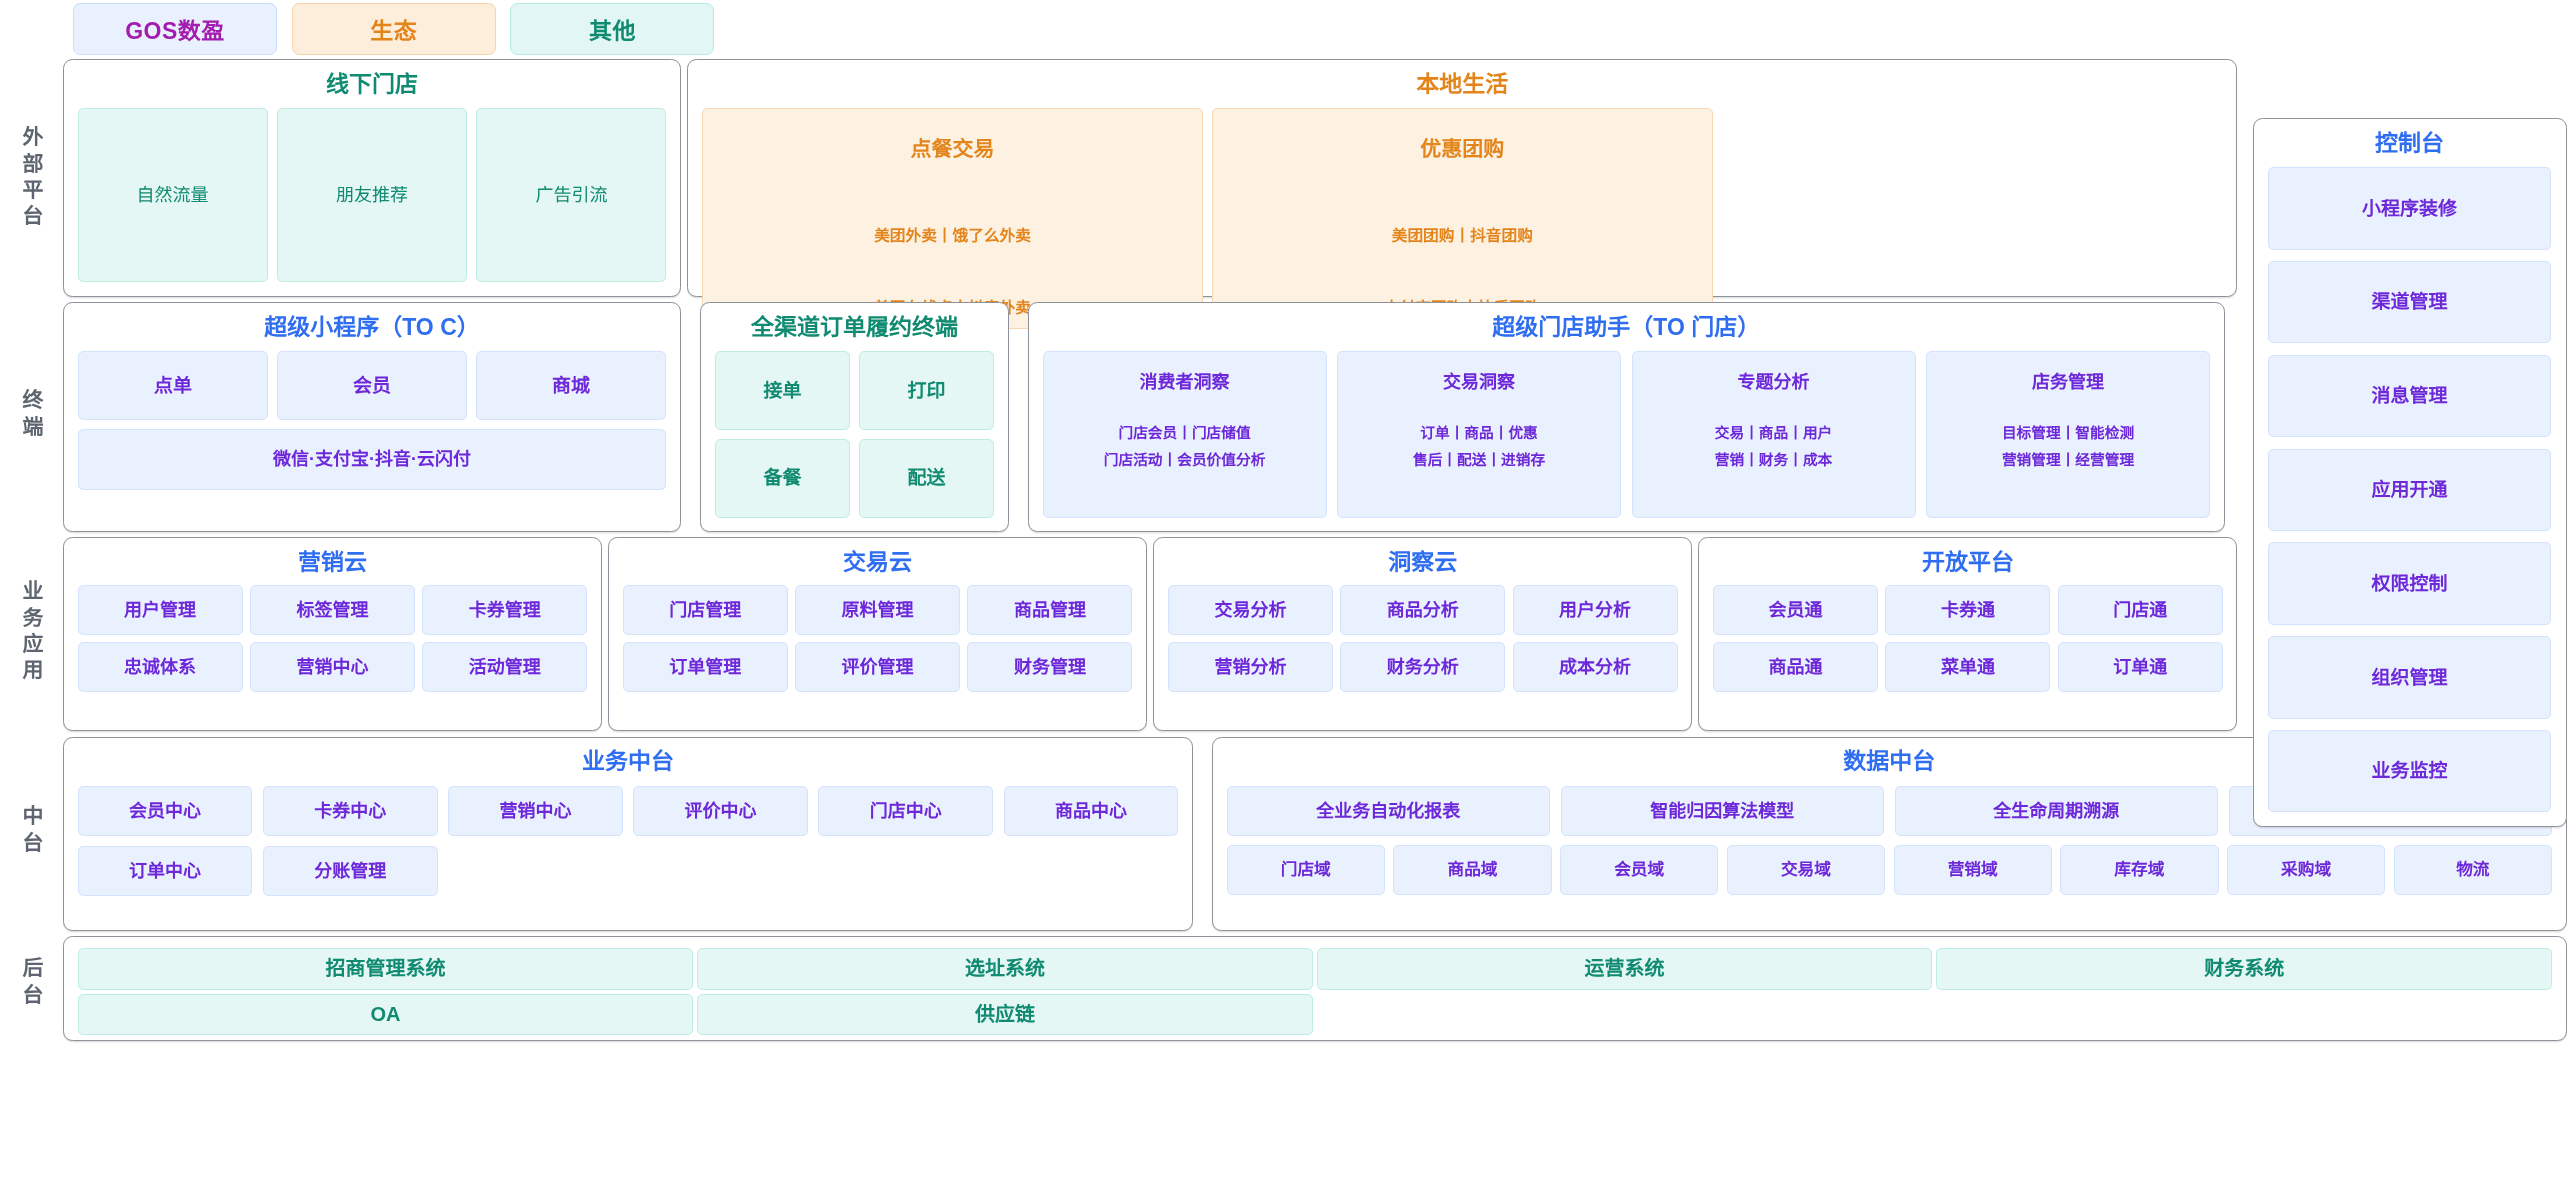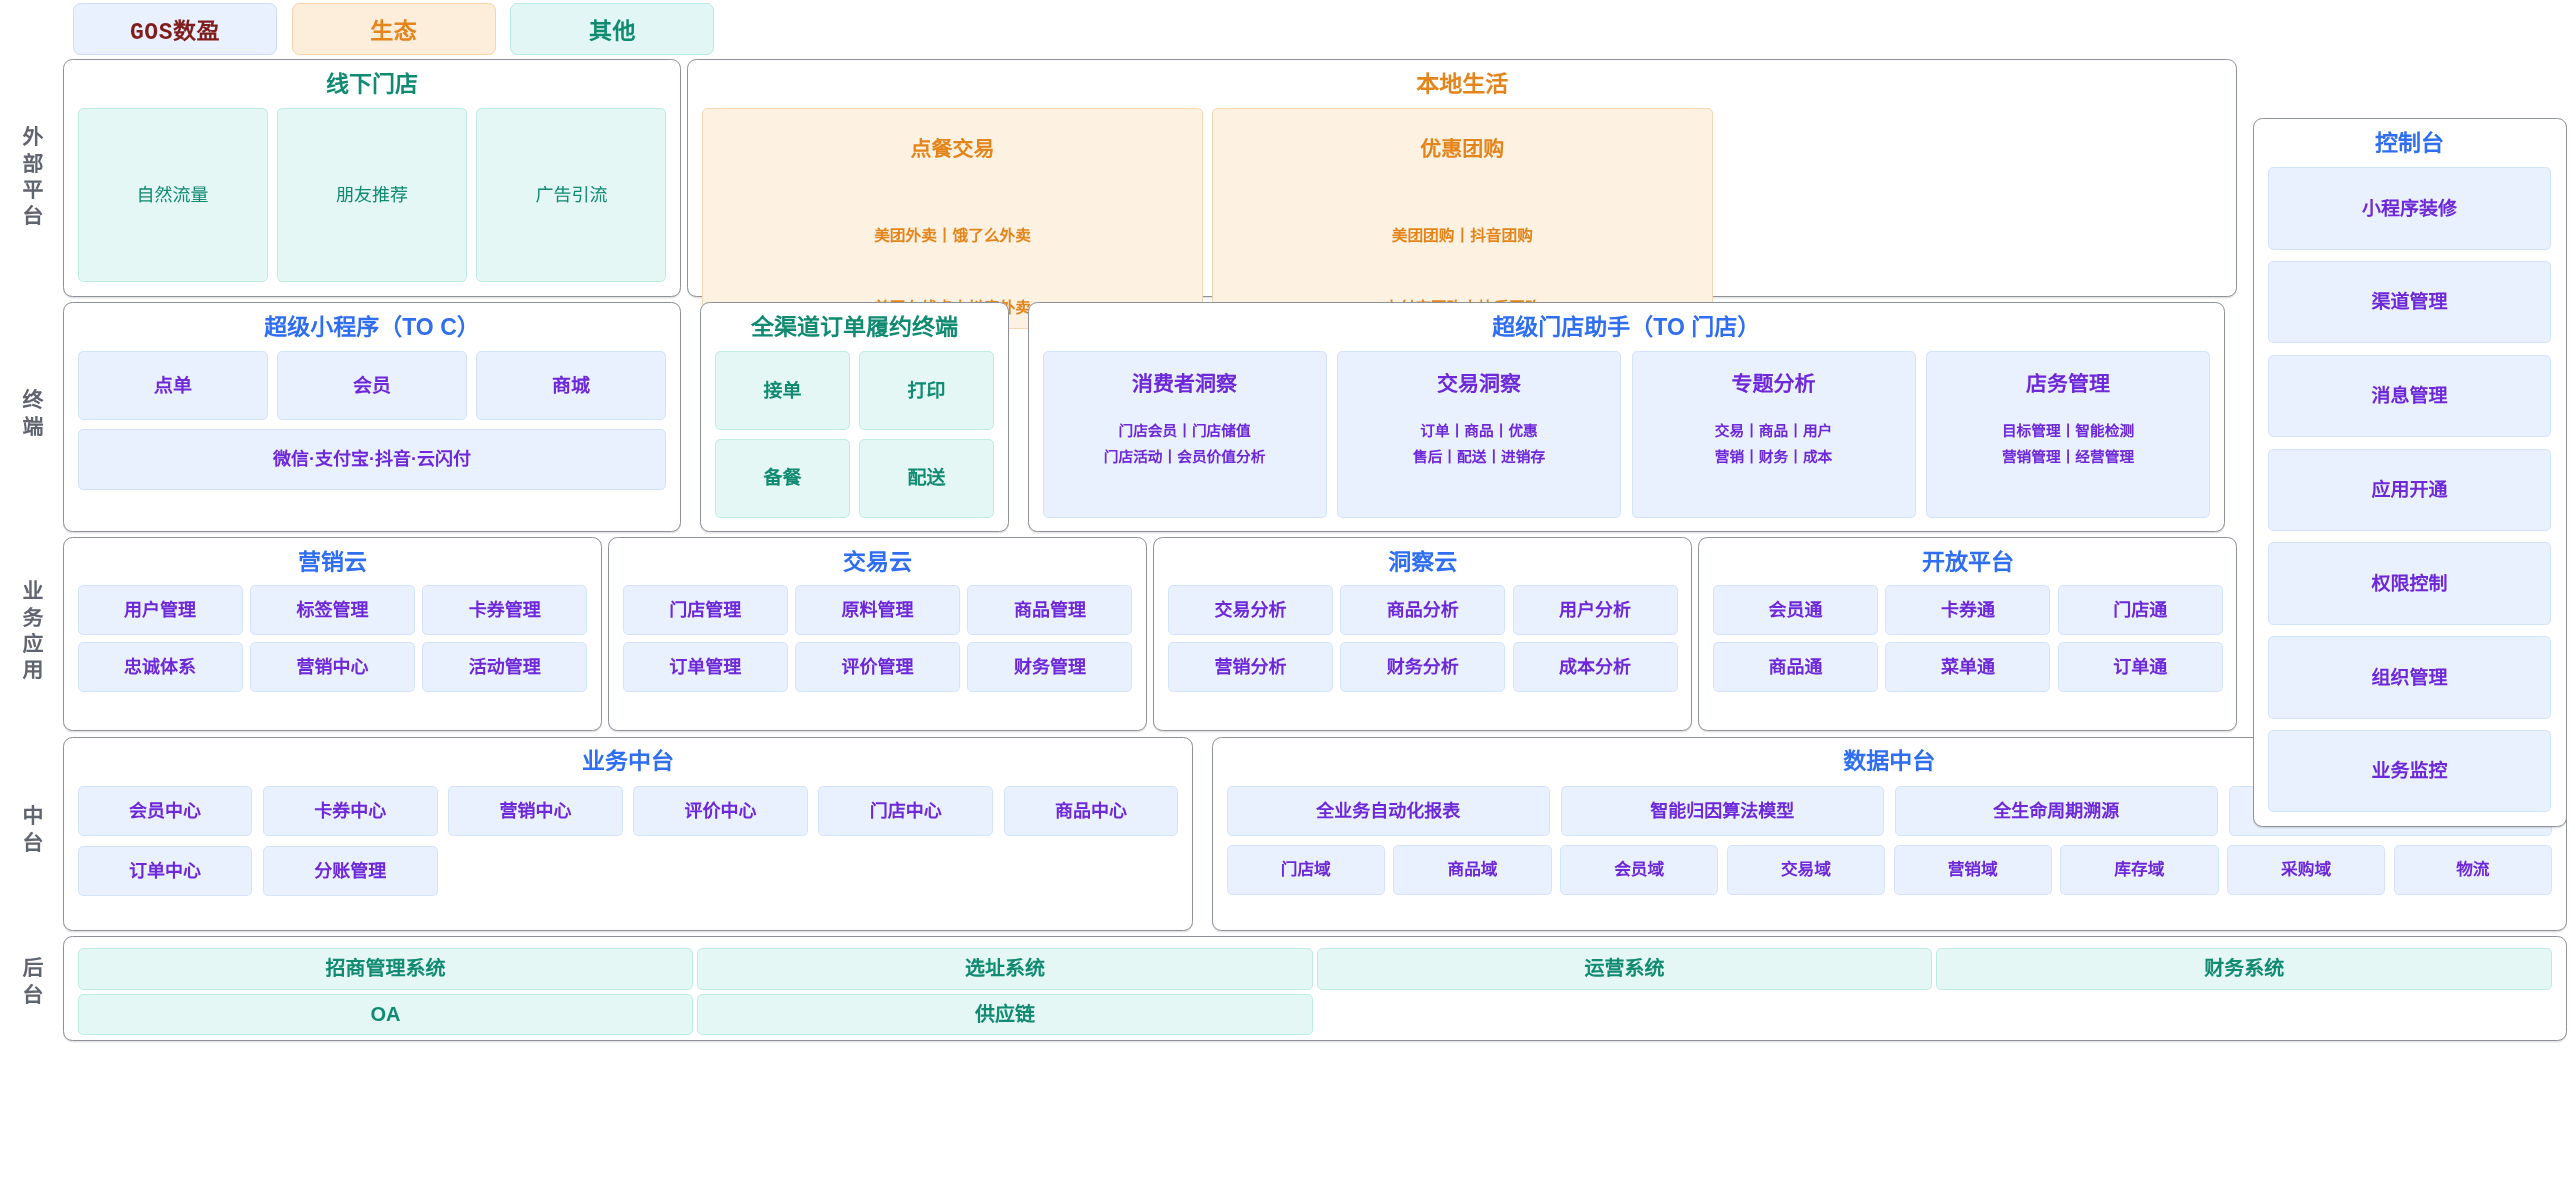--- a/index.html
+++ b/index.html
@@ -29,21 +29,21 @@
     height: 52px;
     min-width: 204px;
     display: flex;
     align-items: center;
     justify-content: center;
     font-size: 23px;
     font-weight: bold;
     letter-spacing: 0.5px;
     border: 1.6px solid transparent;
   }
-  .legend-chip.blue  { background:#eaf1fe; border-color:#ccdcfb; color:#7f1d1d;font-family:Liberation Mono, monospace; }
+  .legend-chip.blue  { background:#eaf1fe; border-color:#ccdcfb; color:#a21caf; }
   .legend-chip.orange{ background:#fdeedb; border-color:#f8d3a6; color:#e4851b; }
   .legend-chip.teal  { background:#e2f7f5; border-color:#b4ece3; color:#108b71; }
 
   
   #diagram {
     position: relative;
     display: flex;
     padding: 0 9.4px 0 0;
   }
   #rail {
@@ -157,21 +157,21 @@
   #row-terminal { display:flex; gap:19px; height:230px; }
   #panel-mini   { flex:0 0 618px; }
   #panel-fulfil { flex:0 0 309px; }
   #panel-assist { flex:1; }
   #mini-top { display:grid; grid-template-columns:repeat(3,1fr); gap:8.4px; margin-bottom:8.4px; }
   #mini-top .chip { height:69px; font-size:19px; font-weight:bold; }
   #mini-pay .chip { height:61px; font-size:18px; font-weight:bold; }
   #fulfil-grid { display:grid; grid-template-columns:repeat(2,1fr); gap:8.4px; flex:1; }
   #fulfil-grid .chip { font-size:19px; font-weight:bold; }
   #assist-grid .chip { min-height:135px; justify-content:flex-start; padding-top:16.7px; }
-  #assist-grid .chip-head { font-size:21px; margin-bottom:18px; }
+  #assist-grid .chip-head { font-size:18px; margin-bottom:25px; }
   #assist-grid .chip-sub  { font-size:14.7px; line-height:1.8; }
 
   
   #row-apps { display:flex; gap:6.3px; height:194px; }
   #row-apps > .panel { flex:1; }
   #row-apps .panel-title { margin-bottom:9.4px; }
   #row-apps .chip { height:50px; font-size:18px; font-weight:bold; }
   .apps-grid { display:grid; grid-template-columns:repeat(3,1fr); gap:7.3px; }
 
   

